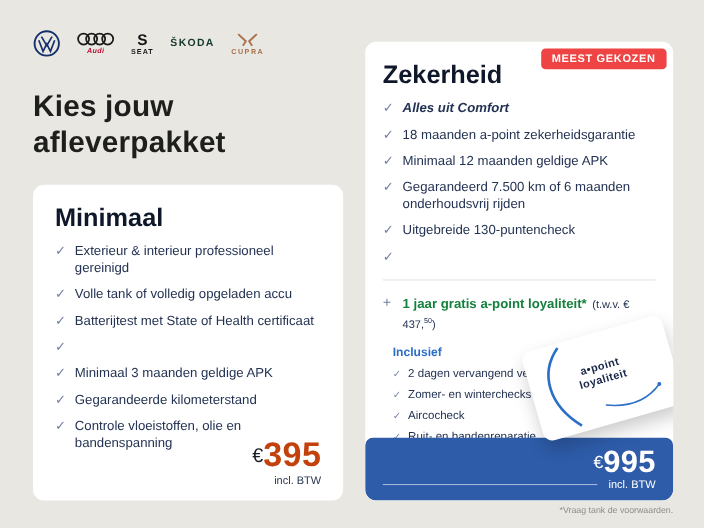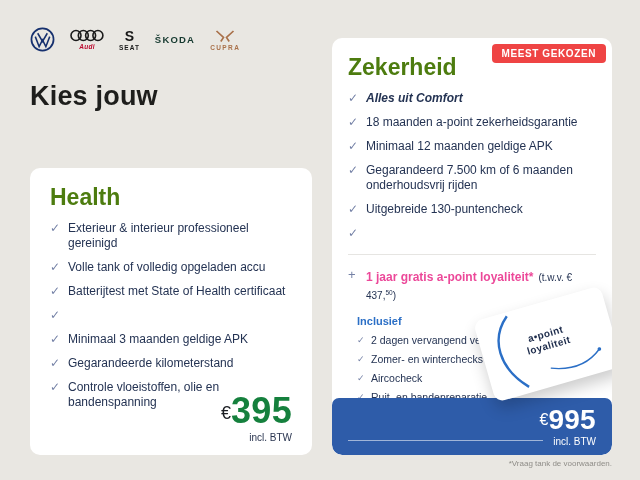--- a/index.html
+++ b/index.html
@@ -17,45 +17,45 @@
   .brand-sub.cupra { color:#A9714A; letter-spacing:1.4px; }
   .seat-s { font-size:14px; font-weight:800; color:#161616; line-height:14px; }
   .skoda-word { font-size:9.5px; font-weight:800; letter-spacing:1.2px; color:#15392F; }
 
   
   .heading { position:absolute; left:30px; top:80px; font-size:27px; font-weight:700;
              color:#1E1E1C; line-height:33px; letter-spacing:.2px; }
 
   
   .card { position:absolute; background:#fff; border-radius:10px; }
-  .card h2 { font-size:23px; font-weight:700; color:#4d7c0f; }
+  .card h2 { font-size:23px; font-weight:700; color:#0f172a; }
 
   .comfort { left:30px; top:168px; width:282px; height:287px; padding:16px 20px 0 20px; }
   .zekerheid { left:332px; top:38px; width:280px; height:417px; padding:16px 16px 0 16px; overflow:hidden; }
 
   ul.features { list-style:none; margin-top:10px; display:flex; flex-direction:column; gap:9px; }
   ul.features li { display:flex; align-items:flex-start; }
   .check { width:18px; flex:0 0 18px; font-size:12px; color:#7481A6; line-height:15px; }
   .item-text { font-size:12px; color:#243353; line-height:15px; max-width:228px; display:block; }
   .comfort .item-text { max-width:222px; }
   li.bold .item-text { font-weight:700;font-style:italic; }
 
   
   .price-block { position:absolute; right:20px; bottom:12px; text-align:right; }
   .price-row .cur { font-size:18px; font-weight:400; color:#1A1D22; vertical-align:4px; }
-  .price-row .amt { font-size:36px; font-weight:700; color:#15803d; letter-spacing:.3px; }
+  .price-row .amt { font-size:31px; font-weight:700; color:#c2410c; letter-spacing:.3px; }
   .price-note { font-size:10px; color:#2A3550; margin-top:0px; }
 
   
   .badge { position:absolute; top:6px; right:6px; background:#ef4444; color:#fff;
            font-size:10px; font-weight:700; letter-spacing:.6px; padding:4px 10px; border-radius:4px; }
   .divider { border:none; border-top:1px solid #E6E5E2; margin:13px 0 12px 0; }
   .plus-row { display:flex; align-items:flex-start; }
   .plus-glyph { width:18px; flex:0 0 18px; font-size:13px; color:#7481A6; line-height:15px; }
-  .plus-label { font-size:12px; font-weight:700; color:#ec4899; line-height:15px; }
+  .plus-label { font-size:12px; font-weight:700; color:#15803d; line-height:15px; }
   .plus-note { font-size:10px; color:#243353; margin-left:5px; line-height:15px; }
   .plus-note sup { font-size:6.5px; }
   .inclusief { margin-top:12px; margin-left:9px; }
   .inc-title { font-size:11px; font-weight:700; color:#2B6FC6; }
   ul.sub-features { list-style:none; margin-top:7px; display:flex; flex-direction:column; gap:6px; max-width:165px; }
   ul.sub-features li { display:flex; align-items:flex-start; }
   .sub-check { width:14px; flex:0 0 14px; font-size:9px; color:#7481A6; line-height:13px; }
   .sub-text { font-size:10.5px; color:#243353; line-height:13px; }
 
   
@@ -111,24 +111,25 @@
       <svg width="20" height="14" viewBox="0 0 20 14">
         <path d="M1.5 2 L8.5 8.5 L5.8 12.5" fill="none" stroke="#A9714A" stroke-width="1.7"></path>
         <path d="M18.5 2 L11.5 8.5 L14.2 12.5" fill="none" stroke="#A9714A" stroke-width="1.7"></path>
       </svg>
       <span class="brand-sub cupra">CUPRA</span>
     </div>
   </div>
 
   <h1 class="heading">
     <span>Kies jouw</span><br>
+    <span>afleverpakket</span>
   </h1>
 
   <section class="card comfort">
-    <h2>Health</h2>
+    <h2>Minimaal</h2>
     <ul class="features">
       <li>
           <span class="check">✓</span>
           <span class="item-text">Exterieur &amp; interieur professioneel gereinigd</span>
         </li>
       <li>
           <span class="check">✓</span>
           <span class="item-text">Volle tank of volledig opgeladen accu</span>
         </li>
       <li>

